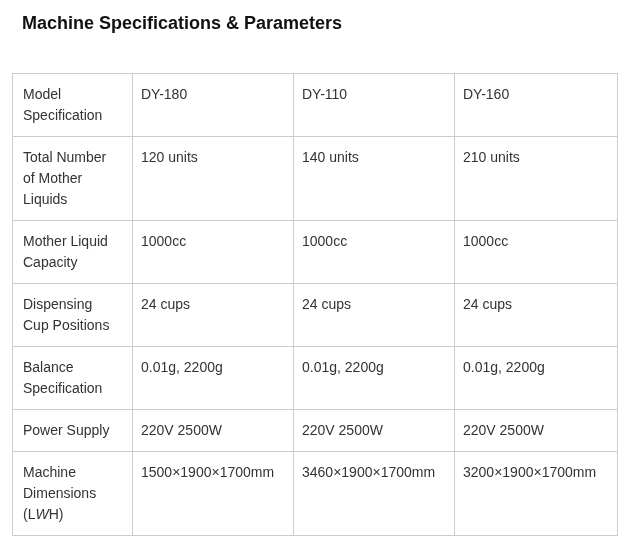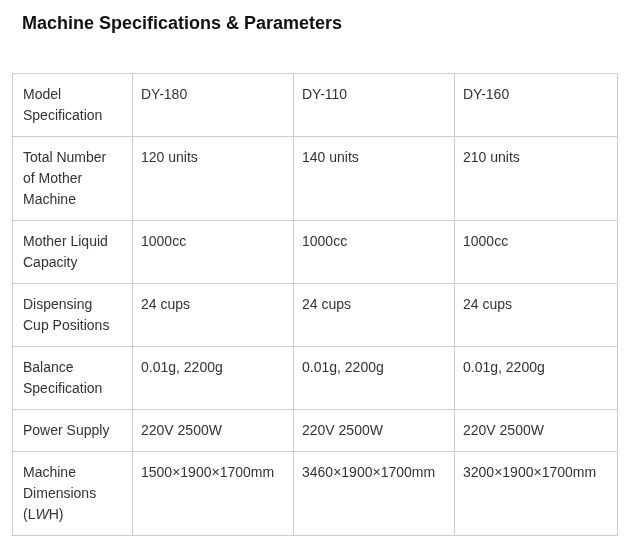--- a/index.html
+++ b/index.html
@@ -67,21 +67,21 @@
       <col class="col-v3">
     </colgroup>
     <tbody>
         <tr>
           <td class="label-cell">Model Specification</td>
           <td class="value-cell">DY-180</td>
           <td class="value-cell">DY-110</td>
           <td class="value-cell">DY-160</td>
         </tr>
         <tr>
-          <td class="label-cell">Total Number of Mother Machine</td>
+          <td class="label-cell">Total Number of Mother Liquids</td>
           <td class="value-cell">120 units</td>
           <td class="value-cell">140 units</td>
           <td class="value-cell">210 units</td>
         </tr>
         <tr>
           <td class="label-cell">Mother Liquid Capacity</td>
           <td class="value-cell">1000cc</td>
           <td class="value-cell">1000cc</td>
           <td class="value-cell">1000cc</td>
         </tr>

